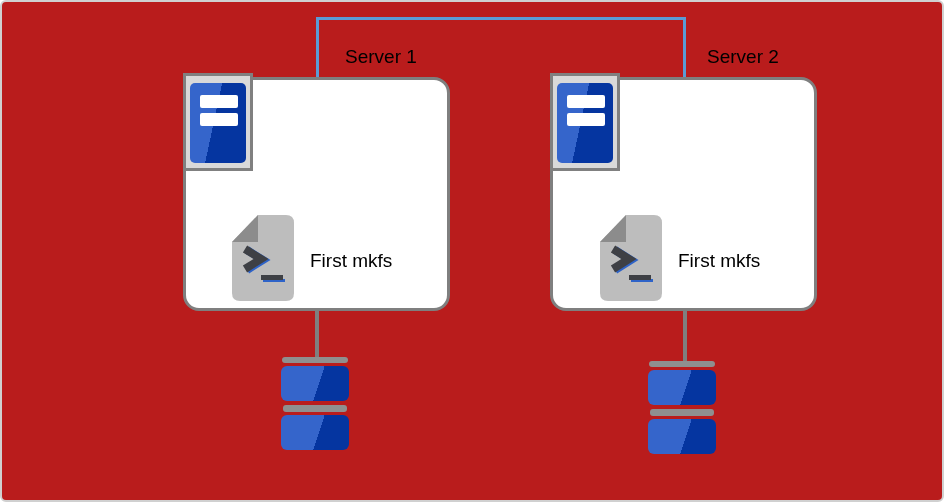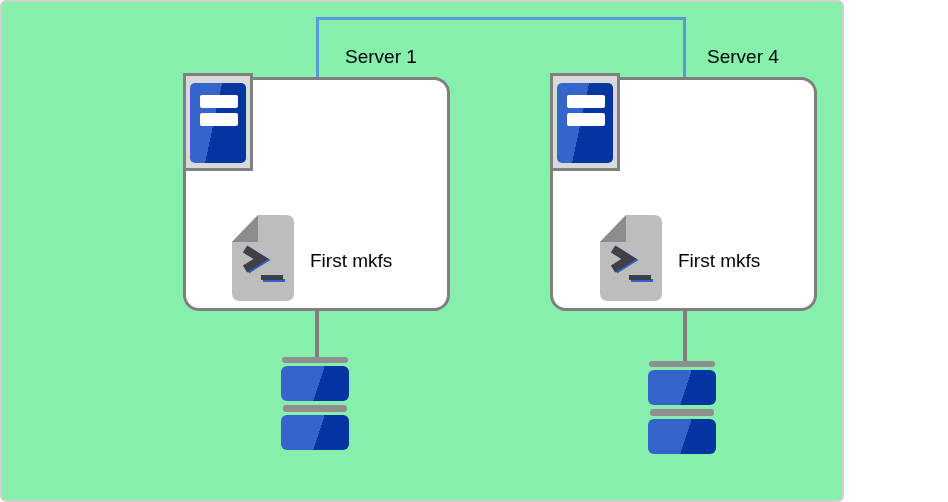--- a/index.html
+++ b/index.html
@@ -1,20 +1,20 @@
 <!DOCTYPE html>
 <html style="--link-blue: #5b9bd5; --node-border-gray: #7f7f7f; --connector-gray: #7f7f7f; --disk-bar-gray: #8f8f8f; --device-blue-light: #3565cb; --device-blue-dark: #0535a0; --icon-frame-fill: #d9d9d9; --icon-frame-border: #808080; --script-doc-fill: #bdbdbd; --script-doc-fold: #8c8c8c; --script-glyph-dark: #3e4045; --script-glyph-blue: #2e63c8; --label-text: #000000;"><head>
 <meta charset="utf-8">
 <style>
   html,body { margin:0; padding:0; background:#fff; }
   * { box-sizing:border-box; }
   .canvas {
     position:relative;
-    width:844px; height:502px;
-    background:#86efac;
+    width:944px; height:502px;
+    background:#b91c1c;
     border:2px solid #d0d0d0;
     border-radius:6px;
     font-family:"Liberation Sans", sans-serif;
     overflow:hidden;
     padding-left:40px;
   }
   
   .link-top {
     position:absolute; left:314px; top:15px; width:370px; height:60px;
     border:3px solid var(--link-blue,#5b9bd5);
@@ -79,21 +79,21 @@
   .disk-platter.p2 { margin-top:0; }
 </style>
 </head>
 <body>
 
 <div class="canvas">
 
   <div class="link-top"></div>
 
   <div class="txt server-label-1">Server 1</div>
-  <div class="txt server-label-2">Server 4</div>
+  <div class="txt server-label-2">Server 2</div>
 
   <div class="node-box left"></div>
   <div class="node-box right"></div>
 
   <div class="srv-frame left">
     <div class="srv-tower">
       <div class="srv-bar b1"></div>
       <div class="srv-bar b2"></div>
     </div>
   </div>

